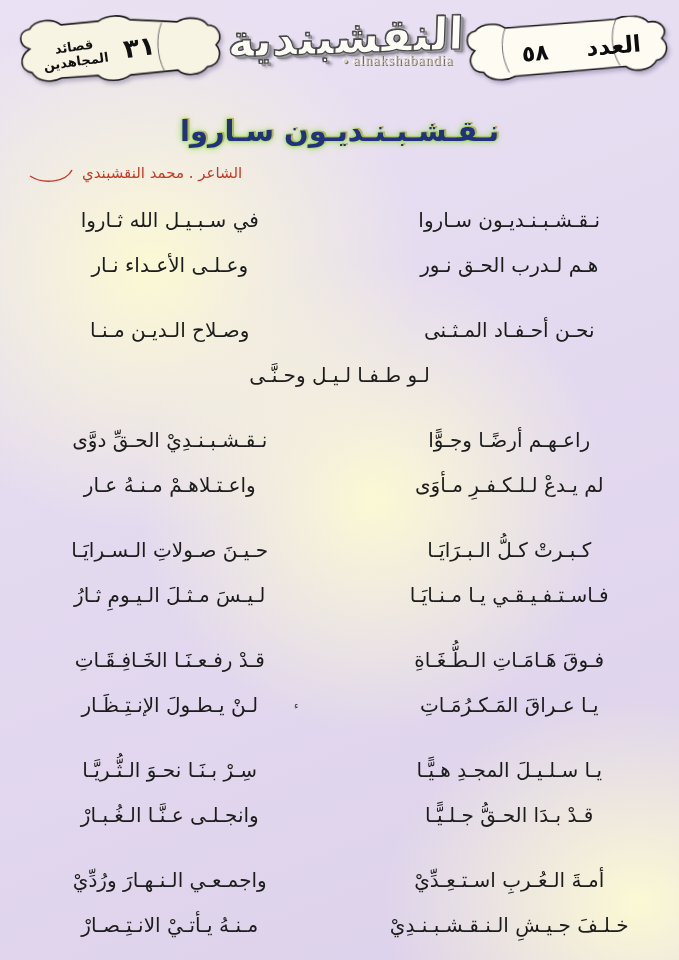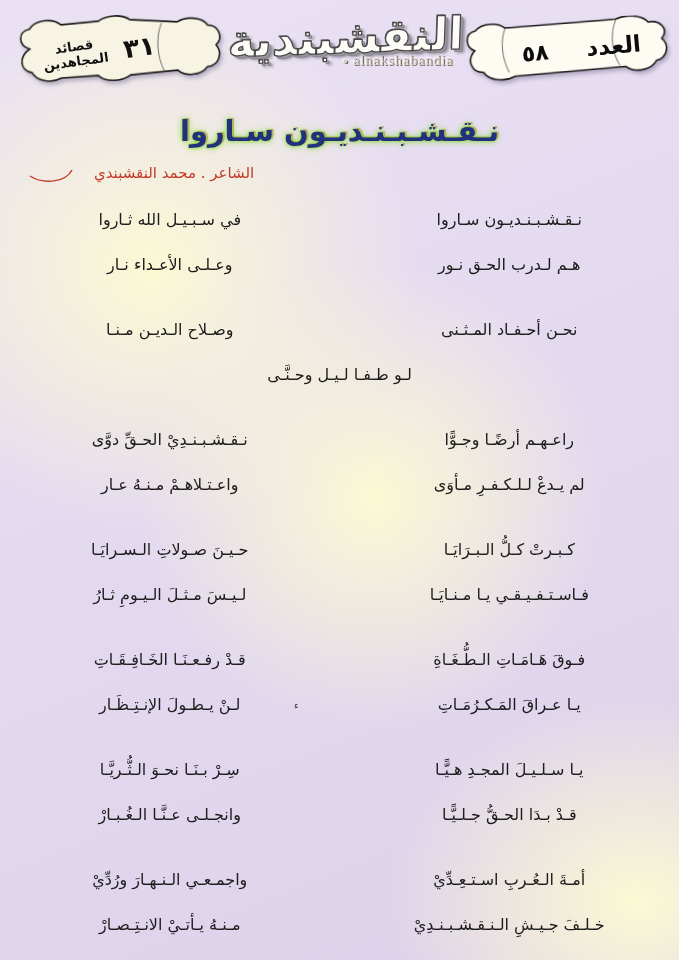--- a/index.html
+++ b/index.html
@@ -84,21 +84,21 @@
       0 0 7px var(--titleGlow,#8cd93f),
       2px -1px 0 rgba(205,90,50,.55),
       0 0 1px var(--titleGlow,#8cd93f);
   }
 
   
   .poet-row{
     display:flex;flex-direction:row-reverse;justify-content:flex-end;
     align-items:flex-end;
     width:max-content;
-    margin:16px 0 0 28px;gap:20px;
+    margin:16px 0 0 28px;gap:8px;
   }
   .poet{
     direction:rtl;
     color:var(--poetRed,#c43a28);
     font-size:15px;
   }
   .poet-swoosh{margin-bottom:-3px;}
   .poet-swoosh path{fill:none;stroke:var(--poetRed,#c43a28);stroke-width:1.4;}
 
   
@@ -108,21 +108,21 @@
     direction:rtl;
   }
   .verse-row{
     display:flex;gap:32px;
     margin-bottom:5px;
   }
   .verse-row.stanza-end{margin-bottom:25px;}
   .hemistich{
     flex:1;
     text-align:center;
-    font-size:16px;
+    font-size:20px;
     line-height:40px;
     color:var(--ink,#1c1c1c);
     white-space:nowrap;
   }
   .stray-mark{
     position:absolute;left:294px;top:700px;
     font-size:10px;color:#3a3a3a;
   }
 </style>
 </head>

